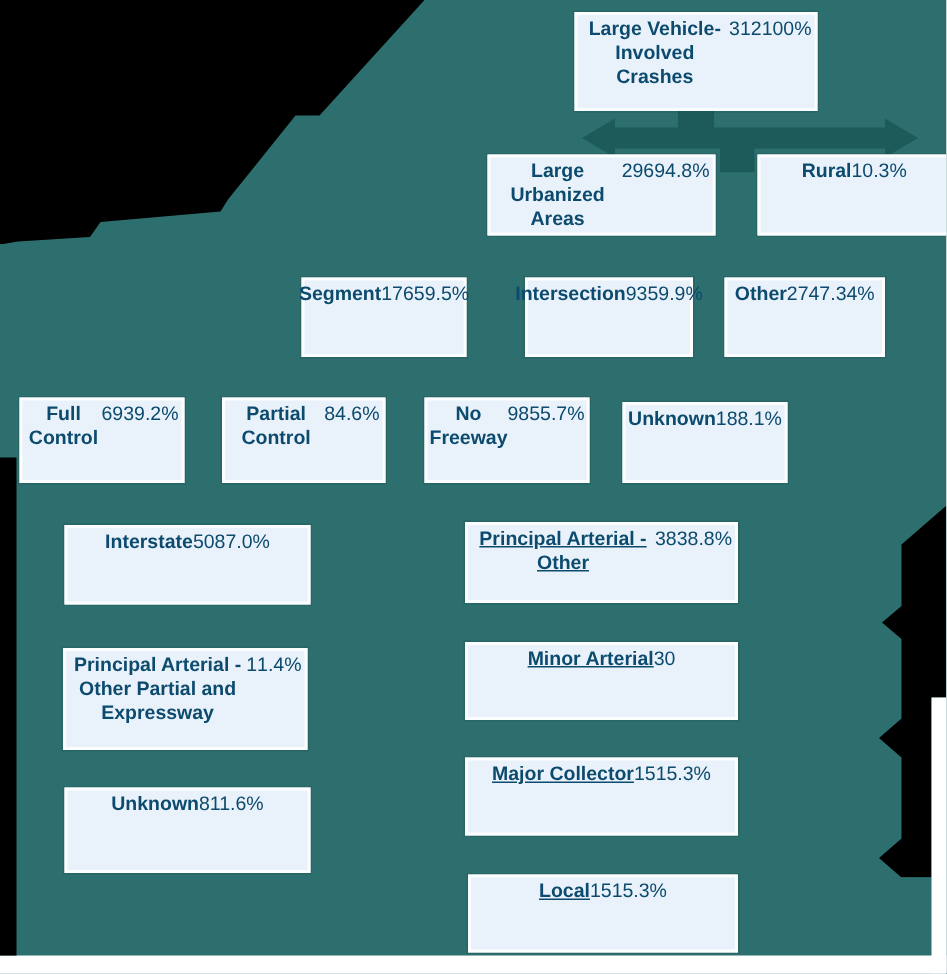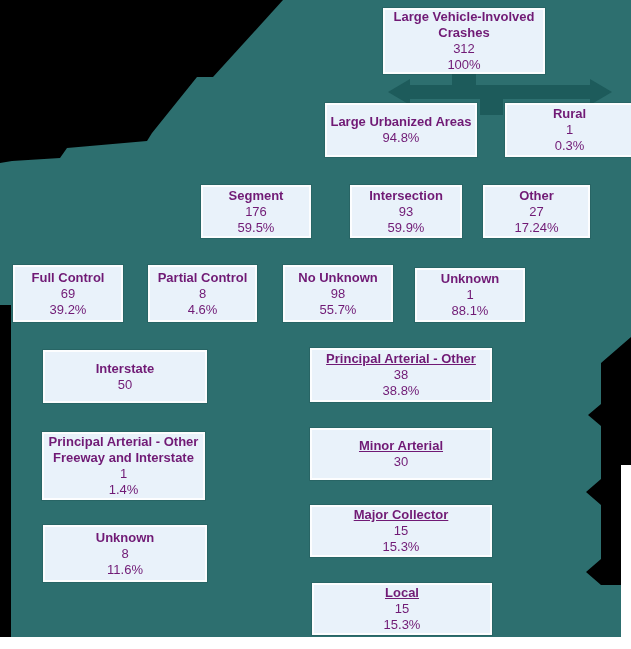--- a/index.html
+++ b/index.html
@@ -18,22 +18,22 @@
   .void-right{
     left:586px;top:337px;width:45px;height:248px;
     clip-path:polygon(45px 0px,15px 26px,15px 67px,2px 78px,15px 89px,15px 142px,0px 155px,15px 168px,15px 222px,0px 235px,15px 248px,35px 248px,35px 128px,45px 128px);
   }
   .white-rightstrip{position:absolute;left:621px;top:465px;width:10px;height:184px;background:#ffffff;}
   .connector{position:absolute;left:380px;top:70px;width:240px;height:45px;}
   .node{
     position:absolute;box-sizing:border-box;
     background:#e9f2fa;border:2px solid #fcfdfe;
     box-shadow:0 0 0 1px rgba(27,74,74,.28);
-    color:#701a75;text-align:center;
-    display:flex;flex-direction:column;justify-content:center;
+    color:#0c4a6e;text-align:center;
+    display:flex;flex-direction:row;justify-content:center;
     font-size:13px;line-height:16px;padding:1px 2px;
   }
   .node .title{font-weight:bold;}
   .node .title.u{text-decoration:underline;}
 </style>
 </head>
 <body>
 
 <div class="canvas">
 
@@ -52,20 +52,21 @@
   </svg>
 
   <div class="node" style="left:383px;top:8px;width:162px;height:66px">
     <div class="title">Large Vehicle-Involved Crashes</div>
     <div class="count">312</div>
     <div class="pct">100%</div>
   </div>
 
   <div class="node" style="left:325px;top:103px;width:152px;height:54px">
     <div class="title">Large Urbanized Areas</div>
+    <div class="count">296</div>
     <div class="pct">94.8%</div>
   </div>
 
   <div class="node" style="left:505px;top:103px;width:129px;height:54px">
     <div class="title">Rural</div>
     <div class="count">1</div>
     <div class="pct">0.3%</div>
   </div>
 
   <div class="node" style="left:201px;top:185px;width:110px;height:53px">
@@ -76,60 +77,61 @@
 
   <div class="node" style="left:350px;top:185px;width:112px;height:53px">
     <div class="title">Intersection</div>
     <div class="count">93</div>
     <div class="pct">59.9%</div>
   </div>
 
   <div class="node" style="left:483px;top:185px;width:107px;height:53px">
     <div class="title">Other</div>
     <div class="count">27</div>
-    <div class="pct">17.24%</div>
+    <div class="pct">47.34%</div>
   </div>
 
   <div class="node" style="left:13px;top:265px;width:110px;height:57px">
     <div class="title">Full Control</div>
     <div class="count">69</div>
     <div class="pct">39.2%</div>
   </div>
 
   <div class="node" style="left:148px;top:265px;width:109px;height:57px">
     <div class="title">Partial Control</div>
     <div class="count">8</div>
     <div class="pct">4.6%</div>
   </div>
 
   <div class="node" style="left:283px;top:265px;width:110px;height:57px">
-    <div class="title">No Unknown</div>
+    <div class="title">No Freeway</div>
     <div class="count">98</div>
     <div class="pct">55.7%</div>
   </div>
 
   <div class="node" style="left:415px;top:268px;width:110px;height:54px">
     <div class="title">Unknown</div>
     <div class="count">1</div>
     <div class="pct">88.1%</div>
   </div>
 
   <div class="node" style="left:43px;top:350px;width:164px;height:53px">
     <div class="title">Interstate</div>
     <div class="count">50</div>
+    <div class="pct">87.0%</div>
   </div>
 
   <div class="node" style="left:310px;top:348px;width:182px;height:54px">
     <div class="title u">Principal Arterial - Other</div>
     <div class="count">38</div>
     <div class="pct">38.8%</div>
   </div>
 
   <div class="node" style="left:42px;top:432px;width:163px;height:68px">
-    <div class="title">Principal Arterial - Other Freeway and Interstate</div>
+    <div class="title">Principal Arterial - Other Partial and Expressway</div>
     <div class="count">1</div>
     <div class="pct">1.4%</div>
   </div>
 
   <div class="node" style="left:310px;top:428px;width:182px;height:52px">
     <div class="title u">Minor Arterial</div>
     <div class="count">30</div>
   </div>
 
   <div class="node" style="left:43px;top:525px;width:164px;height:57px">

